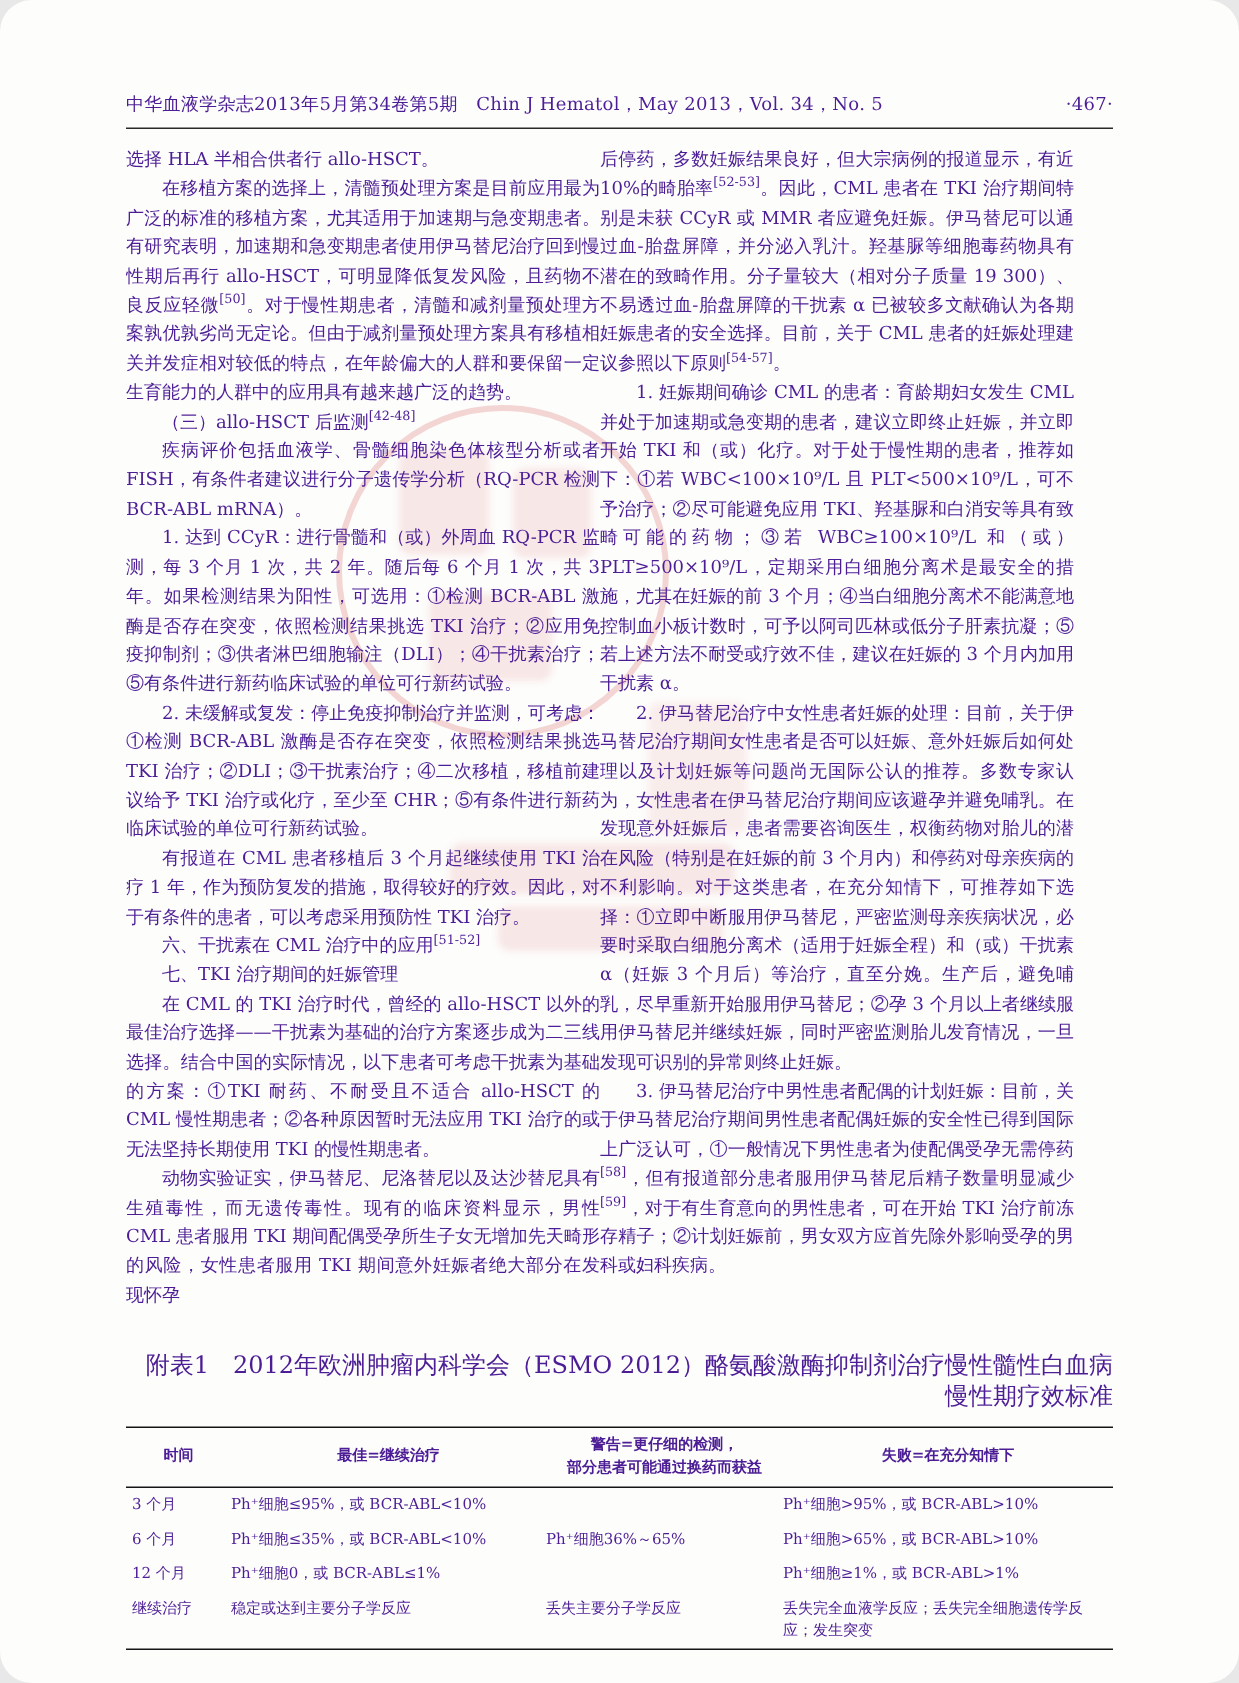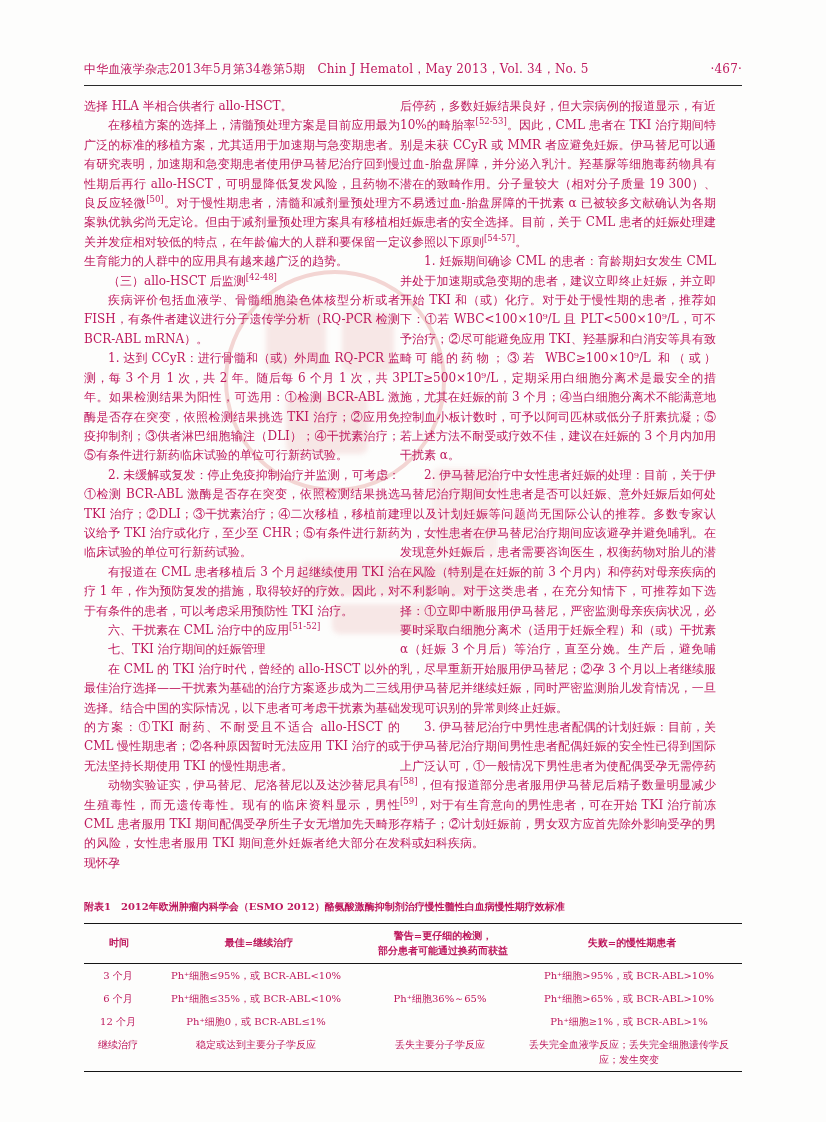--- a/index.html
+++ b/index.html
@@ -1,42 +1,43 @@
 <!DOCTYPE html>
 <html><head>
 <meta charset="utf-8">
 <style>
   html,body{margin:0;padding:0;}
   body{background:#e8e8e8;}
   .page{
     position:relative;width:826px;height:1122px;margin:0 auto;background:#fdfdfc;
-    overflow:hidden;color:#be185d;
+    overflow:hidden;color:#4c1d95;
     font-family:"DejaVu Serif","Liberation Serif",serif;
+    border-radius:21px;
   }
   .page-header{
     position:absolute;top:61px;left:84px;width:658px;
     display:flex;justify-content:space-between;align-items:baseline;
     font-size:12px;letter-spacing:.2px;white-space:nowrap;
   }
   .header-rule{position:absolute;top:85px;left:84px;width:658px;border-top:1.3px solid #2a2a2a;}
   .columns{
     position:absolute;top:97px;left:84px;width:658px;max-height:806px;overflow:hidden;
     display:flex;
   }
   .col{width:316px;text-align:justify;font-size:12px;line-height:19.4px;}
   .para{margin:0;text-indent:2em;}
   .para.noindent{text-indent:0;}
   sup.ref{font-size:8.5px;line-height:0;vertical-align:super;}
   .table-block{position:absolute;top:900px;left:84px;width:658px;}
-  .table-caption{text-align:left;font-weight:bold;font-size:10px;margin:0 0 9px 0;}
+  .table-caption{text-align:right;font-weight:normal;font-size:16px;margin:0 0 9px 0;}
   table{width:100%;border-collapse:collapse;font-size:10px;
     border-top:1.7px solid #151515;border-bottom:1.7px solid #151515;}
   thead tr{border-bottom:1px solid #151515;}
   th{font-weight:bold;white-space:pre-line;padding:5px 2px;text-align:center;vertical-align:middle;line-height:1.45;}
-  td{padding:4px 6px 4px 0;text-align:center;vertical-align:top;line-height:1.5;}
+  td{padding:4px 6px 4px 0;text-align:left;vertical-align:top;line-height:1.5;}
   td.c0{padding-left:4px;white-space:nowrap;}
   col.w0{width:70px}col.w1{width:210px}col.w2{width:158px}col.w3{width:220px}
   .watermark{position:absolute;inset:0;pointer-events:none;}
   .wm-circle{position:absolute;left:224px;top:270px;width:214px;height:214px;
     border:4px solid rgba(203,57,52,.20);border-radius:50%;}
   .wm-blob{position:absolute;background:rgba(203,57,52,.11);filter:blur(2.5px);border-radius:8px;}
   .wm-b1{left:266px;top:300px;width:60px;height:70px;}
   .wm-b2{left:342px;top:312px;width:52px;height:60px;}
   .wm-b3{left:286px;top:396px;width:82px;height:58px;}
   .wm-b4{left:300px;top:562px;width:190px;height:34px;}
@@ -94,21 +95,21 @@
           <col class="w1">
           <col class="w2">
           <col class="w3">
       </colgroup>
       <thead>
         <tr id="table-head-row">
             <th class="c0">时间</th>
             <th class="c1">最佳=继续治疗</th>
             <th class="c2">警告=更仔细的检测，
 部分患者可能通过换药而获益</th>
-            <th class="c3">失败=的慢性期患者</th>
+            <th class="c3">失败=在充分知情下</th>
           </tr>
       </thead>
       <tbody id="table-body">
           <tr>
             <td class="c0">3 个月</td>
             <td class="c1">Ph⁺细胞≤95%，或 BCR-ABL&lt;10%</td>
             <td class="c2"></td>
             <td class="c3">Ph⁺细胞&gt;95%，或 BCR-ABL&gt;10%</td>
           </tr>
           <tr>

